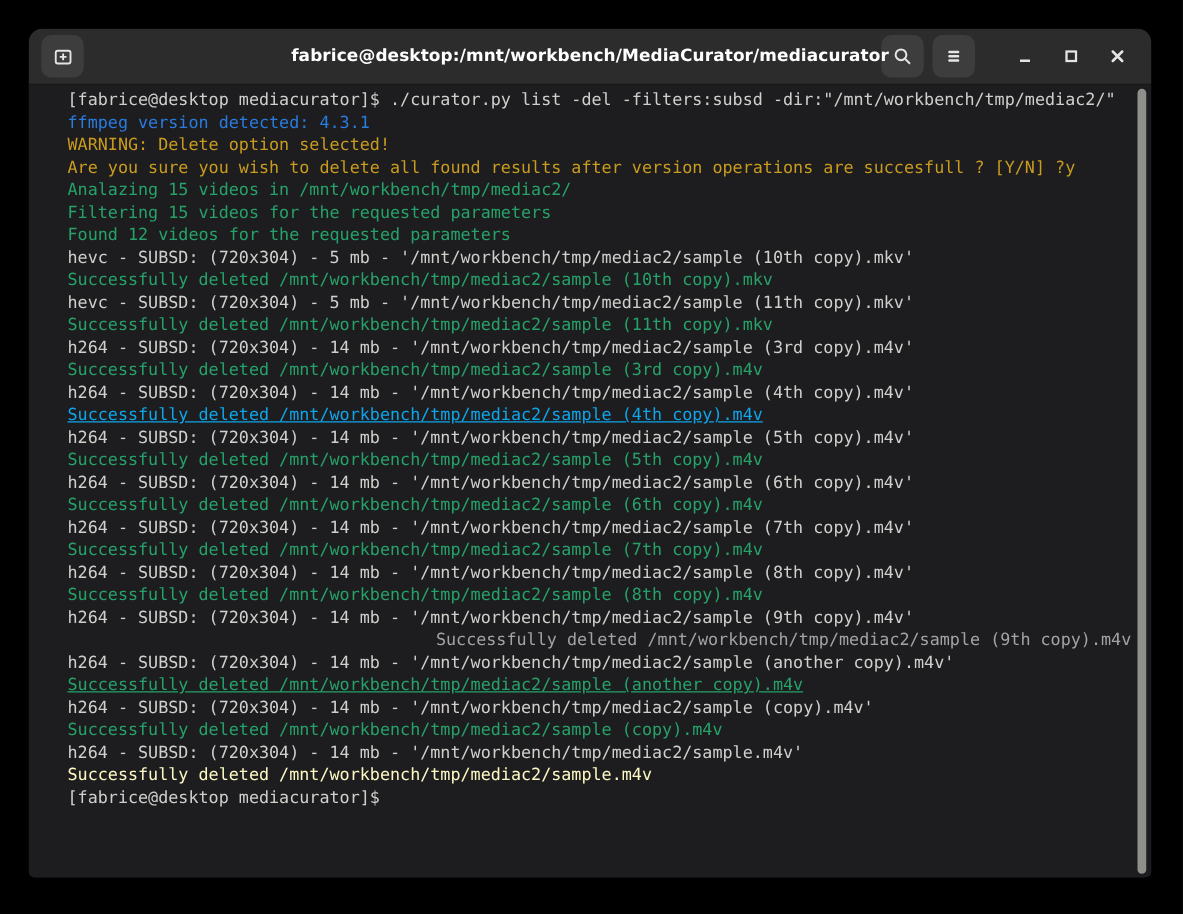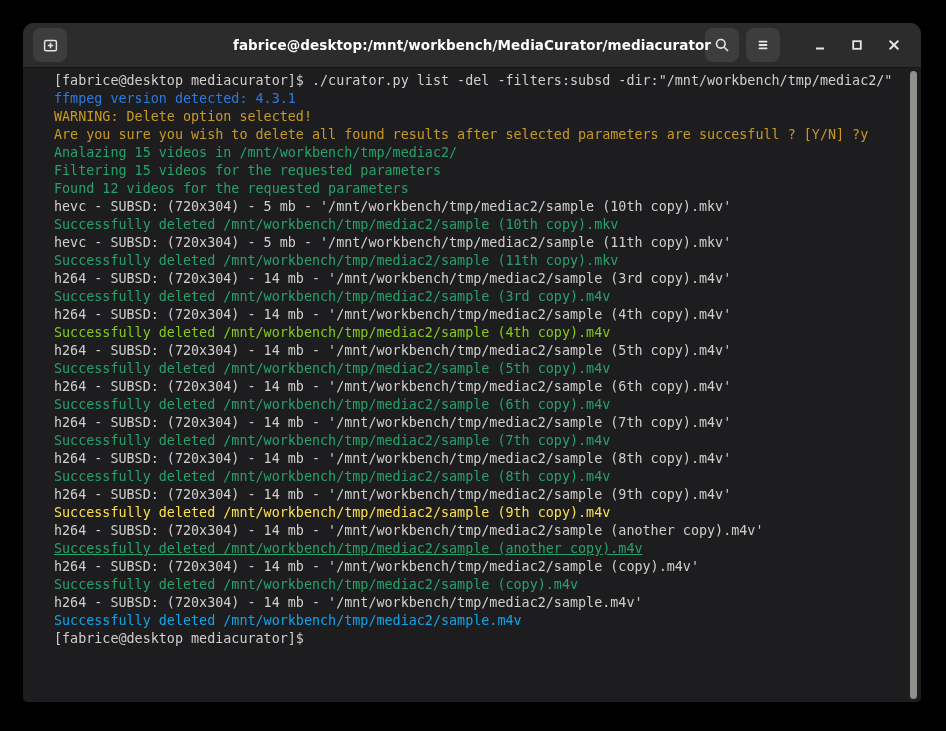--- a/index.html
+++ b/index.html
@@ -144,48 +144,48 @@
           <path d="M4.2 4.2 L11.8 11.8 M11.8 4.2 L4.2 11.8" stroke="#e6e5e3" stroke-width="2" stroke-linecap="round"></path>
         </svg>
       </div>
     </div>
   </div>
 
   <div class="terminal" style="background: rgb(29, 29, 32); padding-left: 31px;">
       <div class="term-line" style="color: rgb(208, 207, 204);">[fabrice@desktop mediacurator]$ ./curator.py list -del -filters:subsd -dir:"/mnt/workbench/tmp/mediac2/"</div>
       <div class="term-line" style="color: rgb(42, 123, 222);">ffmpeg version detected: 4.3.1</div>
       <div class="term-line" style="color: rgb(201, 155, 30);">WARNING: Delete option selected!</div>
-      <div class="term-line" style="color: rgb(201, 155, 30);">Are you sure you wish to delete all found results after selected parameters are succesfull ? [Y/N] ?y</div>
+      <div class="term-line" style="color: rgb(201, 155, 30);">Are you sure you wish to delete all found results after version operations are succesfull ? [Y/N] ?y</div>
       <div class="term-line" style="color: rgb(38, 162, 105);">Analazing 15 videos in /mnt/workbench/tmp/mediac2/</div>
       <div class="term-line" style="color: rgb(38, 162, 105);">Filtering 15 videos for the requested parameters</div>
       <div class="term-line" style="color: rgb(38, 162, 105);">Found 12 videos for the requested parameters</div>
       <div class="term-line" style="color: rgb(208, 207, 204);">hevc - SUBSD: (720x304) - 5 mb - '/mnt/workbench/tmp/mediac2/sample (10th copy).mkv'</div>
       <div class="term-line" style="color: rgb(38, 162, 105);">Successfully deleted /mnt/workbench/tmp/mediac2/sample (10th copy).mkv</div>
       <div class="term-line" style="color: rgb(208, 207, 204);">hevc - SUBSD: (720x304) - 5 mb - '/mnt/workbench/tmp/mediac2/sample (11th copy).mkv'</div>
       <div class="term-line" style="color: rgb(38, 162, 105);">Successfully deleted /mnt/workbench/tmp/mediac2/sample (11th copy).mkv</div>
       <div class="term-line" style="color: rgb(208, 207, 204);">h264 - SUBSD: (720x304) - 14 mb - '/mnt/workbench/tmp/mediac2/sample (3rd copy).m4v'</div>
       <div class="term-line" style="color: rgb(38, 162, 105);">Successfully deleted /mnt/workbench/tmp/mediac2/sample (3rd copy).m4v</div>
       <div class="term-line" style="color: rgb(208, 207, 204);">h264 - SUBSD: (720x304) - 14 mb - '/mnt/workbench/tmp/mediac2/sample (4th copy).m4v'</div>
-      <div class="term-line" style="color: #84cc16;">Successfully deleted /mnt/workbench/tmp/mediac2/sample (4th copy).m4v</div>
+      <div class="term-line" style="color: #0ea5e9; text-decoration: underline;">Successfully deleted /mnt/workbench/tmp/mediac2/sample (4th copy).m4v</div>
       <div class="term-line" style="color: rgb(208, 207, 204);">h264 - SUBSD: (720x304) - 14 mb - '/mnt/workbench/tmp/mediac2/sample (5th copy).m4v'</div>
       <div class="term-line" style="color: rgb(38, 162, 105);">Successfully deleted /mnt/workbench/tmp/mediac2/sample (5th copy).m4v</div>
       <div class="term-line" style="color: rgb(208, 207, 204);">h264 - SUBSD: (720x304) - 14 mb - '/mnt/workbench/tmp/mediac2/sample (6th copy).m4v'</div>
       <div class="term-line" style="color: rgb(38, 162, 105);">Successfully deleted /mnt/workbench/tmp/mediac2/sample (6th copy).m4v</div>
       <div class="term-line" style="color: rgb(208, 207, 204);">h264 - SUBSD: (720x304) - 14 mb - '/mnt/workbench/tmp/mediac2/sample (7th copy).m4v'</div>
       <div class="term-line" style="color: rgb(38, 162, 105);">Successfully deleted /mnt/workbench/tmp/mediac2/sample (7th copy).m4v</div>
       <div class="term-line" style="color: rgb(208, 207, 204);">h264 - SUBSD: (720x304) - 14 mb - '/mnt/workbench/tmp/mediac2/sample (8th copy).m4v'</div>
       <div class="term-line" style="color: rgb(38, 162, 105);">Successfully deleted /mnt/workbench/tmp/mediac2/sample (8th copy).m4v</div>
       <div class="term-line" style="color: rgb(208, 207, 204);">h264 - SUBSD: (720x304) - 14 mb - '/mnt/workbench/tmp/mediac2/sample (9th copy).m4v'</div>
-      <div class="term-line" style="color: #fde047;">Successfully deleted /mnt/workbench/tmp/mediac2/sample (9th copy).m4v</div>
+      <div class="term-line" style="color: #a3a3a3; text-align: right;">Successfully deleted /mnt/workbench/tmp/mediac2/sample (9th copy).m4v</div>
       <div class="term-line" style="color: rgb(208, 207, 204);">h264 - SUBSD: (720x304) - 14 mb - '/mnt/workbench/tmp/mediac2/sample (another copy).m4v'</div>
       <div class="term-line" style="color: rgb(38, 162, 105); text-decoration: underline;">Successfully deleted /mnt/workbench/tmp/mediac2/sample (another copy).m4v</div>
       <div class="term-line" style="color: rgb(208, 207, 204);">h264 - SUBSD: (720x304) - 14 mb - '/mnt/workbench/tmp/mediac2/sample (copy).m4v'</div>
       <div class="term-line" style="color: rgb(38, 162, 105);">Successfully deleted /mnt/workbench/tmp/mediac2/sample (copy).m4v</div>
       <div class="term-line" style="color: rgb(208, 207, 204);">h264 - SUBSD: (720x304) - 14 mb - '/mnt/workbench/tmp/mediac2/sample.m4v'</div>
-      <div class="term-line" style="color: #0ea5e9;">Successfully deleted /mnt/workbench/tmp/mediac2/sample.m4v</div>
+      <div class="term-line" style="color: #fef9c3;">Successfully deleted /mnt/workbench/tmp/mediac2/sample.m4v</div>
       <div class="term-line" style="color: rgb(208, 207, 204);">[fabrice@desktop mediacurator]$</div>
     </div>
 
   <div class="scrollbar">
     <div class="scrollbar-thumb" style="background: rgb(143, 143, 140);"></div>
   </div>
 
 </div>
 
 </body></html>

